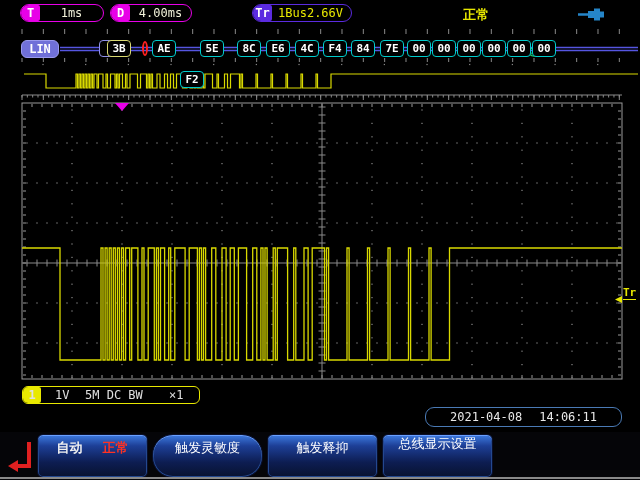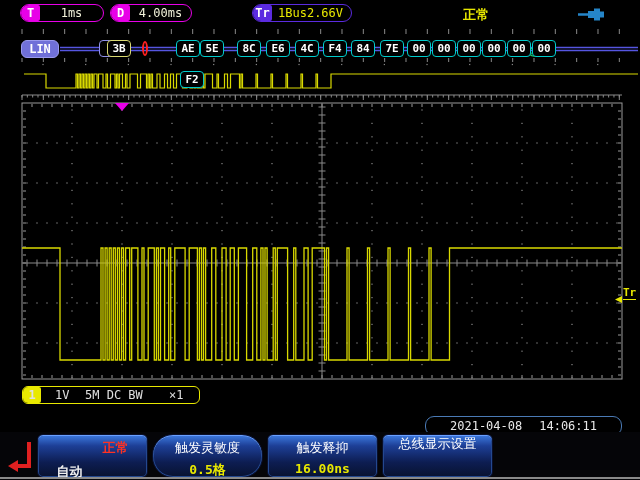--- a/index.html
+++ b/index.html
@@ -33,21 +33,21 @@
   .byte-mark{position:absolute;top:41px;width:6px;height:15px;border:2px solid #ff2020;
         border-radius:50%;background:transparent;box-sizing:border-box;}
 
   
   .ch-badge{position:absolute;left:22px;top:386px;width:178px;height:18px;border:1px solid #e8e800;
         border-radius:6px;background:#000;box-sizing:border-box;}
   .ch-num{position:absolute;left:0;top:0;width:18px;height:16px;background:#e8e800;color:#000;
         font-weight:bold;font-size:12px;text-align:center;line-height:16px;border-radius:5px 2px 2px 5px;}
   .ch-badge span{position:absolute;top:1px;font-size:12px;color:#e0e0e0;}
   .ch-scale{left:32px;} .ch-coup{left:62px;} .ch-probe{left:146px;}
-  .dt-box{position:absolute;left:425px;top:416px;width:197px;height:20px;border:1px solid #4a7ab5;
+  .dt-box{position:absolute;left:425px;top:407px;width:197px;height:20px;border:1px solid #4a7ab5;
         border-radius:9px;background:#000;display:flex;justify-content:space-between;
         padding:0 24px;box-sizing:border-box;align-items:center;font-size:12px;color:#e8e8e8;}
   .tr-marker{position:absolute;left:623px;top:287px;color:#e8e800;font-size:11px;font-weight:bold;
         border-bottom:1px solid #e8e800;line-height:12px;}
 
   
   .menu-area{position:absolute;left:0;top:432px;width:640px;height:48px;background:#050508;}
   .mbtn{position:absolute;top:2px;width:111px;height:44px;border-radius:6px;box-sizing:border-box;
         background:linear-gradient(#3d7ae0 0%,#1d3f96 26%,#0d1d52 65%,#081230 100%);
         border:1px solid #0a0f2a;box-shadow:inset 0 1px 0 #6aa0ff, inset 0 0 0 1px #23488f;
@@ -1103,21 +1103,21 @@
     <line x1="0" y1="7.5" x2="10" y2="7.5" stroke="#2585c8" stroke-width="2.5"></line>
     <rect x="10" y="4" width="6" height="7" fill="#2585c8"></rect>
     <path d="M16,1.5 h6 v3 h4 v6 h-4 v3 h-6 z" fill="#2585c8"></path>
   </svg>
 
   <div class="lin-badge">LIN</div>
   <div id="decode-items">
       <div class="byte-box byte-sync" style="left: 99px;">S</div>
       <div class="byte-box byte-id" style="left: 107px;">3B</div>
       <div class="byte-mark" style="left: 142px;"></div>
-      <div class="byte-box" style="left: 152px; margin-left: 24px;">AE</div>
+      <div class="byte-box" style="left: 152px;">AE</div>
       <div class="byte-box" style="left: 180px; margin-top: 31px;">F2</div>
       <div class="byte-box" style="left: 200px;">5E</div>
       <div class="byte-box" style="left: 237px;">8C</div>
       <div class="byte-box" style="left: 266px;">E6</div>
       <div class="byte-box" style="left: 295px;">4C</div>
       <div class="byte-box" style="left: 323px;">F4</div>
       <div class="byte-box" style="left: 351px;">84</div>
       <div class="byte-box" style="left: 380px;">7E</div>
       <div class="byte-box" style="left: 407px;">00</div>
       <div class="byte-box" style="left: 432px;">00</div>
@@ -1142,35 +1142,29 @@
   </div>
 
   <div class="menu-area">
     <svg width="30" height="40" style="position:absolute;left:5px;top:4px;">
       <path d="M24,6 v24 h-12" fill="none" stroke="#e02020" stroke-width="4"></path>
       <polygon points="13,24 13,36 3,30" fill="#e02020"></polygon>
     </svg>
     <div id="menu-buttons">
         <div class="mbtn" style="left: 37px;">
           <div class="mvals">
-            <span style="color: rgb(240, 240, 240); margin-top: 24px;">自动</span>
+            <span style="color: rgb(240, 240, 240);">自动</span>
             <span style="color: rgb(255, 50, 34);">正常</span>
           </div>
         </div>
         <div class="mbtn" style="left: 152px; border-radius: 21px;">
           <div class="mtitle">触发灵敏度</div>
-          <div class="mvals">
-            <span style="color: rgb(232, 232, 0);">0.5格</span>
-          </div>
         </div>
         <div class="mbtn" style="left: 267px;">
           <div class="mtitle">触发释抑</div>
-          <div class="mvals">
-            <span style="color: rgb(232, 232, 0);">16.00ns</span>
-          </div>
         </div>
         <div class="mbtn single" style="left: 382px;">
           <div class="">总线显示设置</div>
         </div>
       </div>
   </div>
   <div class="bottom-strip"></div>
 </div>
 
 </body></html>

